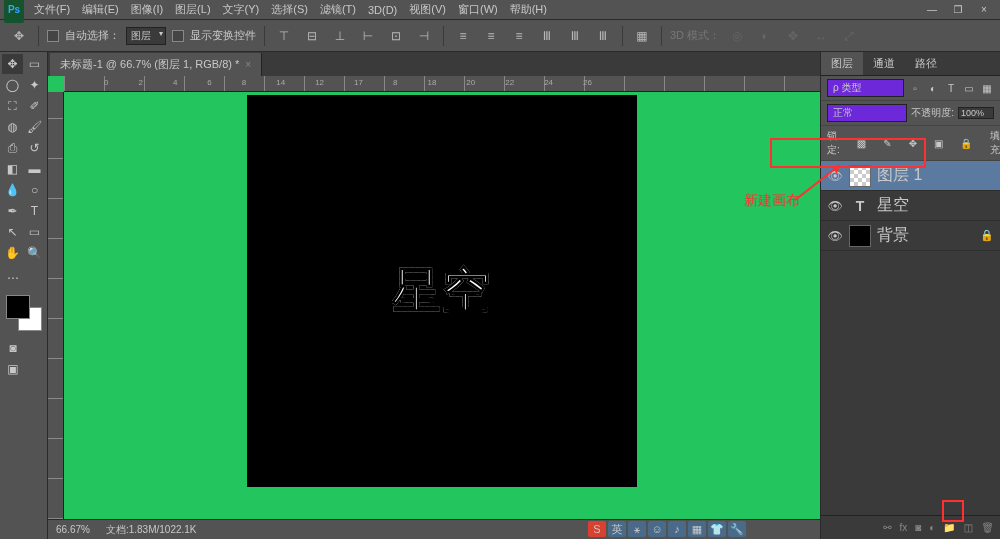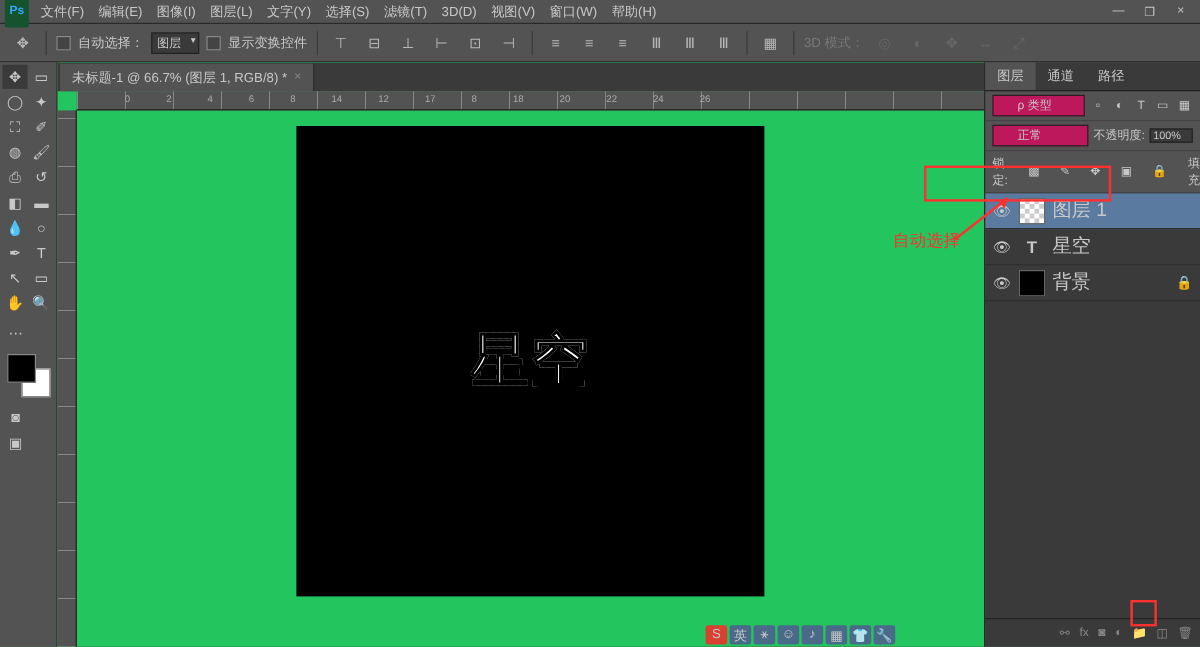--- a/index.html
+++ b/index.html
@@ -34,21 +34,21 @@
 .ruler-v::before{content:"";position:absolute;left:0;right:0;top:0;bottom:0;background:repeating-linear-gradient(0deg,#888 0,#888 1px,transparent 1px,transparent 40px)}
 .canvas-wrap{flex:1;display:flex;align-items:center;justify-content:center;position:relative}
 .canvas{width:390px;height:392px;background:#000;position:relative;margin-top:-30px}
 .canvas-text{position:absolute;top:50%;left:50%;transform:translate(-50%,-50%);font-size:48px;font-weight:900;color:#fff;-webkit-text-stroke:1px #000;font-family:"SimHei","Microsoft YaHei";letter-spacing:2px;background:repeating-linear-gradient(45deg,#fff 0,#fff 2px,#ccc 2px,#ccc 4px);-webkit-background-clip:text;background-clip:text}
 .status-bar{height:20px;background:#535353;display:flex;align-items:center;padding:0 8px;font-size:10px;gap:16px;border-top:1px solid #2a2a2a}
 .right-panels{width:180px;background:#535353;border-left:1px solid #2a2a2a;display:flex;flex-direction:column}
 .panel-tabs{height:24px;display:flex;background:#3a3a3a;border-bottom:1px solid #222}
 .panel-tab{padding:4px 10px;font-size:11px;cursor:default}
 .panel-tab.active{background:#535353}
 .panel-row{display:flex;align-items:center;padding:3px 6px;gap:4px;font-size:10px;border-bottom:1px solid #444}
-.panel-dd{background:#be185d;border:1px solid #222;padding:1px 20px;flex:1;font-size:10px;position:relative}
+.panel-dd{background:#6d28d9;border:1px solid #222;padding:1px 5px;flex:1;font-size:10px;position:relative}
 .panel-slider{width:36px;background:#3a3a3a;border:1px solid #222;padding:0 2px;font-size:9px;display:flex;align-items:center}
 .lock-row{display:flex;align-items:center;gap:17px;padding:3px 6px;font-size:10px;border-bottom:1px solid #444}
 .lock-ico{width:14px;height:14px;display:flex;align-items:center;justify-content:center;font-size:10px}
 .layer-list{flex:1;background:#3a3a3a;overflow:auto}
 .layer{display:flex;align-items:center;height:30px;border-bottom:1px solid #2e2e2e;padding:0 6px;gap:6px}
 .layer.sel{background:#5a7aa0}
 .eye{width:16px;font-size:12px;text-align:center}
 .thumb{width:22px;height:22px;background:#fff;border:1px solid #666;flex-shrink:0}
 .thumb.checker{background:repeating-conic-gradient(#ccc 0 25%,#fff 0 50%) 0 0/8px 8px}
 .thumb.black{background:#000}
@@ -202,20 +202,24 @@
         </div>
     </div>
     <div class="canvas-body">
       <div class="ruler-v"></div>
       <div class="canvas-wrap">
         <div class="canvas">
           <div class="canvas-text">星空</div>
         </div>
       </div>
     </div>
+    <div class="status-bar">
+      <span>66.67%</span>
+      <span>文档:1.83M/1022.1K</span>
+    </div>
   </div>
 
   <div class="right-panels">
     <div class="panel-tabs">
       <div class="panel-tab active">图层</div>
       <div class="panel-tab">通道</div>
       <div class="panel-tab">路径</div>
     </div>
     <div class="panel-row">
       <div class="panel-dd">ρ 类型</div>
@@ -264,21 +268,21 @@
       <span>◙</span>
       <span>◐</span>
       <span>📁</span>
       <span>◫</span>
       <span>🗑</span>
     </div>
   </div>
 
 </div>
 
-<div class="annotation" style="left:744px;top:192px">自动选择</div>
+<div class="annotation" style="left:744px;top:192px">新建画布</div>
 <div class="red-box" style="left:770px;top:138px;width:156px;height:30px"></div>
 <div class="red-box" style="left:942px;top:500px;width:22px;height:22px"></div>
 <svg class="red-arrow" style="left:790px;top:160px" width="60" height="50">
   <line x1="5" y1="40" x2="50" y2="5" stroke="#ff3030" stroke-width="2"></line>
   <polygon points="50,5 42,7 47,14" fill="#ff3030"></polygon>
 </svg>
 
 <div class="taskbar" style="right:250px">
   <div class="tb-ico" style="background:#d84030">S</div>
   <div class="tb-ico">英</div>

